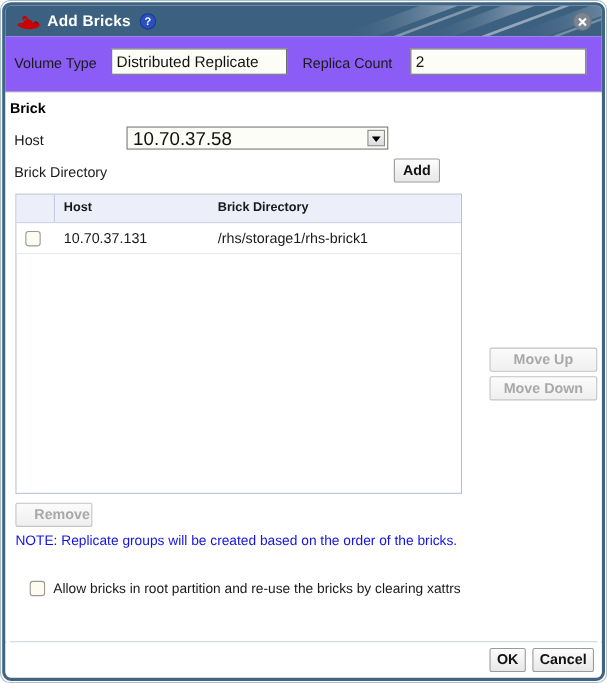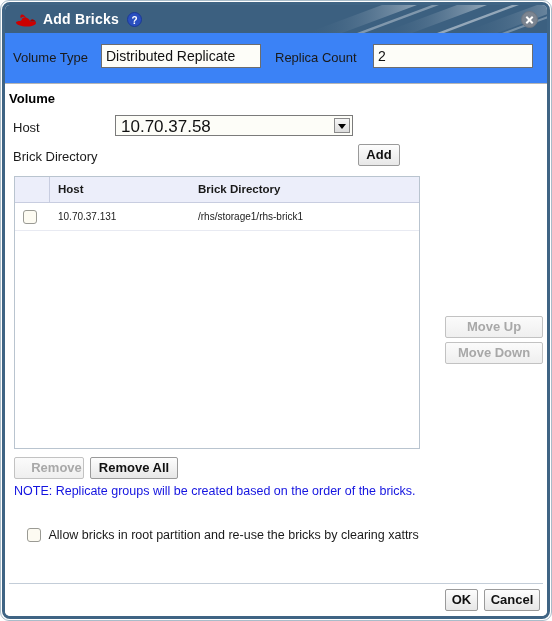--- a/index.html
+++ b/index.html
@@ -100,21 +100,21 @@
     background: #ffffff;
   }
   .close-btn::before { transform: rotate(45deg); }
   .close-btn::after  { transform: rotate(-45deg); }
 
   
   .form-strip {
     position: absolute;
     left: 5px; top: 33px;
     width: 542px; height: 50px;
-    background: #3b82f6;
+    background: #8b5cf6;
     border-bottom: 1px solid #b5b5b5;
   }
   .label {
     position: absolute;
     font-size: 13px;
     color: #1a1a1a;
     white-space: nowrap;
   }
   .txtbox {
     position: absolute;
@@ -241,21 +241,21 @@
 
   .tbl-row {
     display: flex;
     height: 27px;
     align-items: center;
     border-bottom: 1px solid #e8eaf2;
     background: #ffffff;
     cursor: pointer;
   }
   .td {
-    font-size: 10px;
+    font-size: 13px;
     color: #1a1a1a;
     padding-left: 8px;
     box-sizing: border-box;
     white-space: nowrap;
   }
   .td.col-chk { width: 35px; padding-left: 8px; }
   .td.col-host { width: 140px; }
   .td.col-dir  { flex: 1; }
 
   .chkbox {
@@ -340,21 +340,21 @@
   <div class="form-strip">
     <div class="label" style="left:8px; top:17px;">Volume Type</div>
     <div class="txtbox" style="left:96px; top:11px; width:160px; height:24px;">Distributed Replicate</div>
 
     <div class="label" style="left:270px; top:17px;">Replica Count</div>
     <div class="txtbox" style="left:368px; top:11px; width:160px; height:24px;">2</div>
   </div>
 
   <div class="body-area">
 
-    <div class="section-title">Volume</div>
+    <div class="section-title">Brick</div>
 
     <div class="label" style="left:8px; top:36px;">Host</div>
     <div class="combo" style="left:110px; top:31px; width:238px; height:21px;">
       <span>10.70.37.58</span>
       <span class="combo-arrow"></span>
     </div>
 
     <div class="label" style="left:8px; top:65px;">Brick Directory</div>
 
     <div class="btn" style="left:353px; top:60px; width:42px;">Add</div>
@@ -371,21 +371,20 @@
         </div>
         <div class="td col-host">10.70.37.131</div>
         <div class="td col-dir">/rhs/storage1/rhs-brick1</div>
       </div>
     </div>
 
     <div class="btn disabled" style="left:440px; top:258px; width:98px;">Move Down</div>
     <div class="btn disabled" style="left:440px; top:232px; width:98px;">Move Up</div>
 
     <div class="btn disabled" style="left:9px; top:373px; width:70px;padding-left:15px;">Remove</div>
-    <div class="btn" style="left:85px; top:373px; width:88px;">Remove All</div>
 
     <div class="note" style="left:9px; top:400px;">NOTE: Replicate groups will be created based on the order of the bricks.</div>
 
     <div class="opt-row" style="left:22px; top:443px;">
       <span class="chkbox"></span>
       <span style="margin-left:4px; vertical-align:middle;">Allow bricks in root partition and re-use the bricks by clearing xattrs</span>
     </div>
   </div>
 
   <div class="divider"></div>

